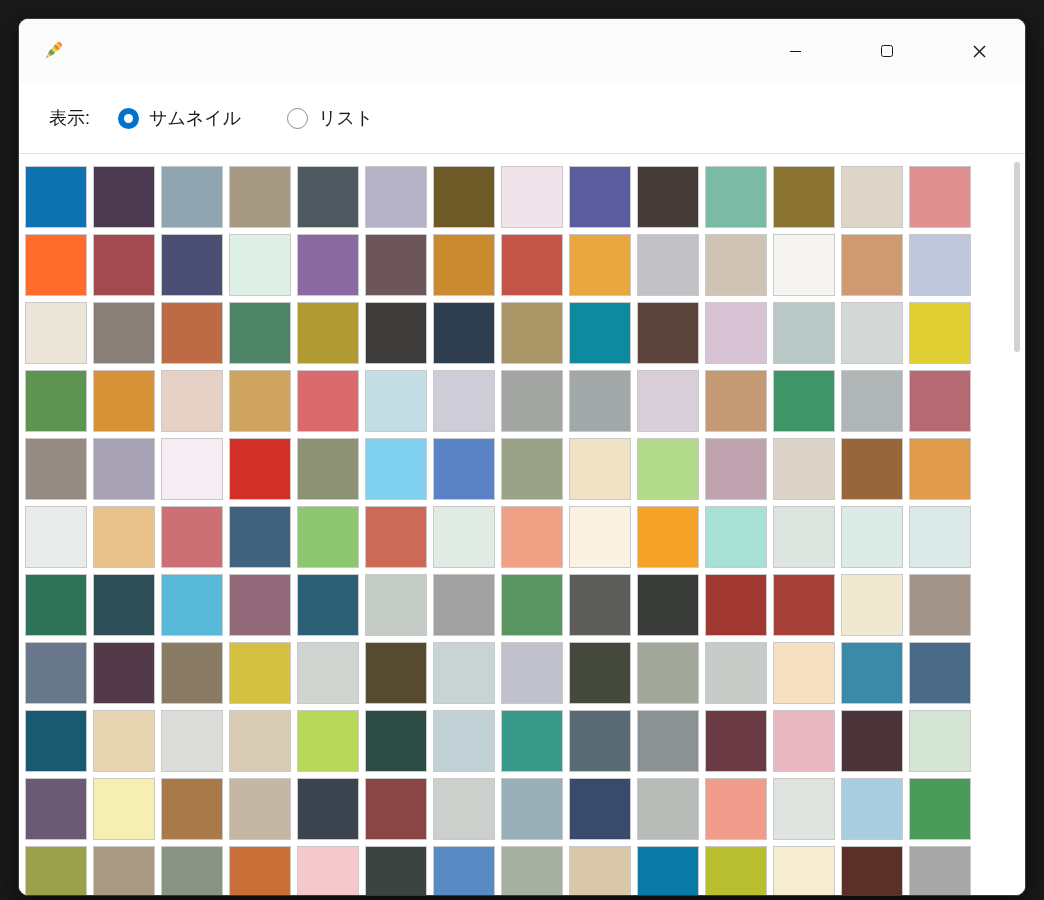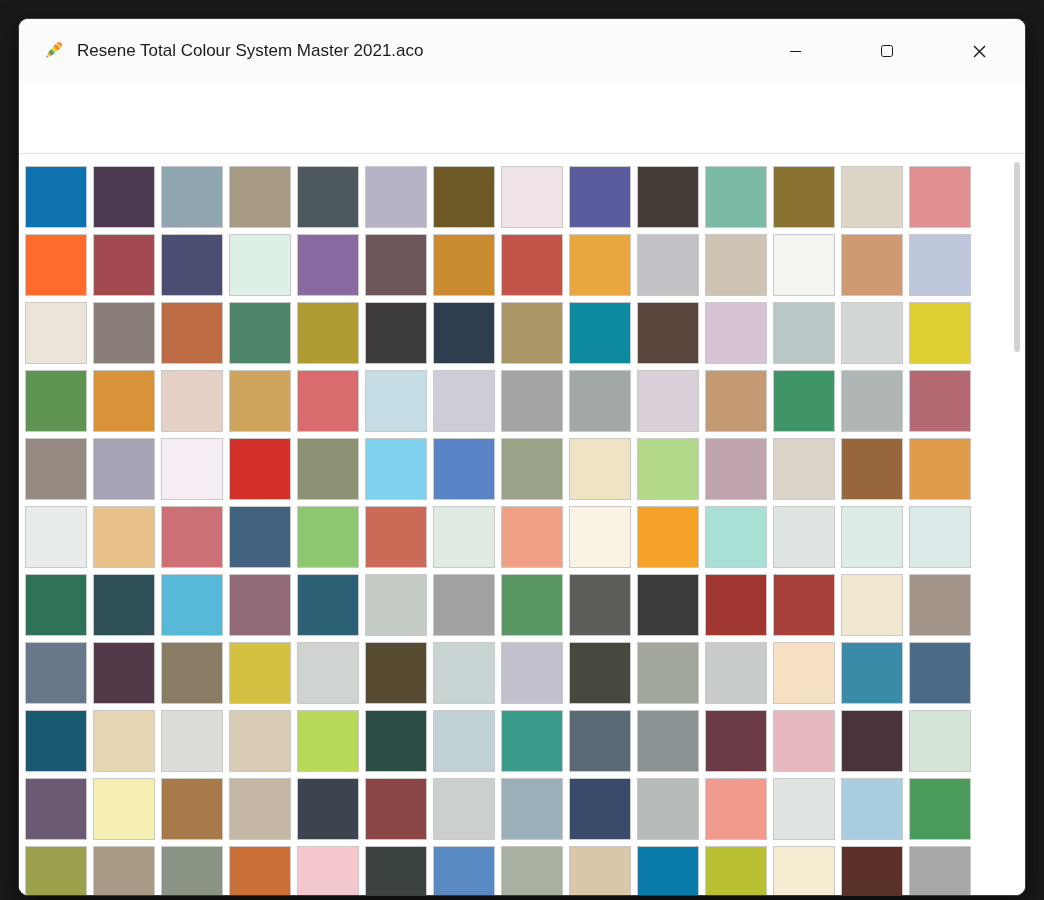--- a/index.html
+++ b/index.html
@@ -201,37 +201,49 @@
               <stop offset="1" stop-color="#2196f3"></stop>
             </linearGradient>
           </defs>
           <g transform="rotate(45 12 12)">
             <ellipse cx="12" cy="5" rx="3.4" ry="4.2" fill="url(#rainbow)"></ellipse>
             <rect x="9.3" y="5.5" width="5.4" height="10.5" rx="2" fill="url(#rainbow)"></rect>
             <path d="M12 22 L9.5 15.2 L14.5 15.2 Z" fill="url(#rainbow)"></path>
           </g>
         </svg>
       </span>
-      <span class="title">Resene Total Colour System Master 2021.aco</span>
       <div class="controls">
         <button class="ctrl">
           <span class="glyph-min"></span>
         </button>
         <button class="ctrl">
           <span class="glyph-max"></span>
         </button>
         <button class="ctrl">
           <svg width="13" height="13" viewBox="0 0 13 13">
             <line x1="1" y1="1" x2="12" y2="12" stroke="#1a1a1a" stroke-width="1.4"></line>
             <line x1="12" y1="1" x2="1" y2="12" stroke="#1a1a1a" stroke-width="1.4"></line>
           </svg>
         </button>
       </div>
     </div>
 
+    <div class="toolbar">
+      <span class="view-label">表示:</span>
+      <div class="radio-group" id="radio-group">
+          <div class="radio-item">
+            <span class="radio checked"></span>
+            <span class="radio-label">サムネイル</span>
+          </div>
+          <div class="radio-item">
+            <span class="radio"></span>
+            <span class="radio-label">リスト</span>
+          </div>
+        </div>
+    </div>
 
     <div class="divider"></div>
 
     <div class="grid-area">
       <div class="grid" id="grid">
           <div class="swatch" style="background: rgb(15, 114, 176);"></div>
           <div class="swatch" style="background: rgb(76, 58, 80);"></div>
           <div class="swatch" style="background: rgb(143, 166, 176);"></div>
           <div class="swatch" style="background: rgb(166, 154, 133);"></div>
           <div class="swatch" style="background: rgb(78, 89, 95);"></div>

